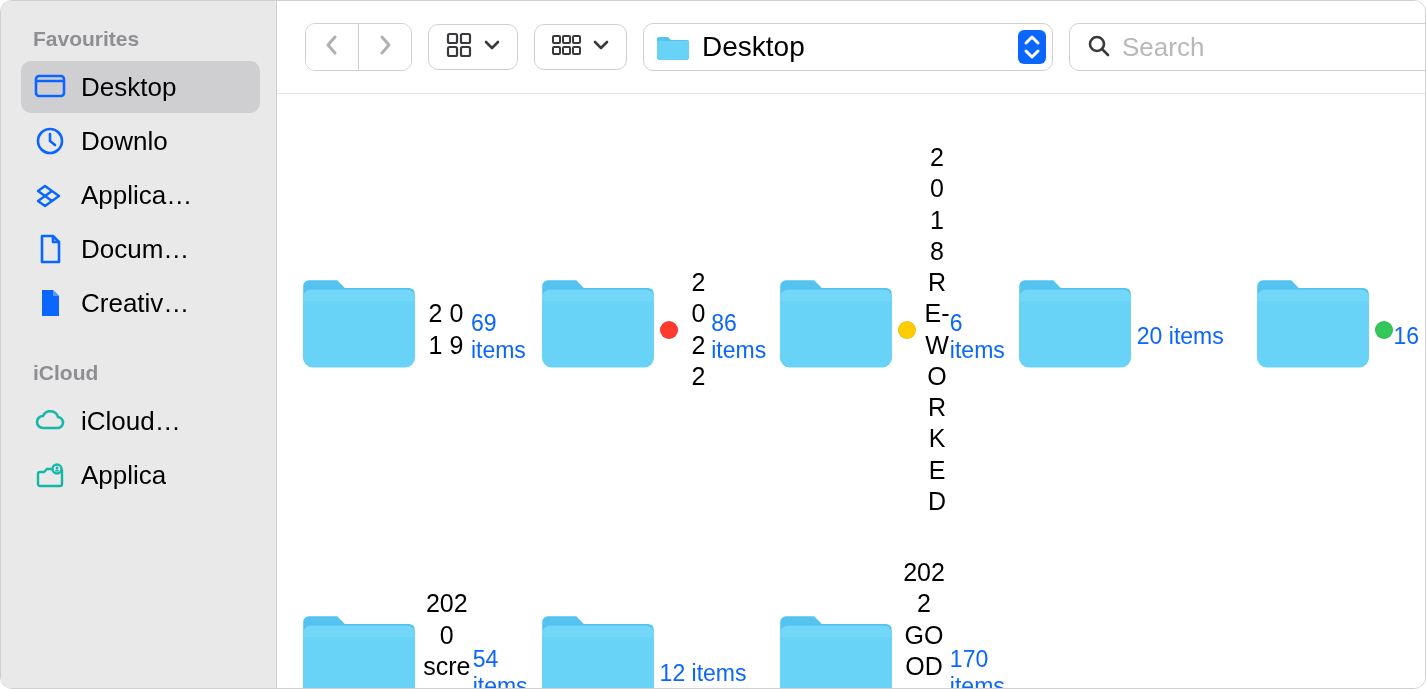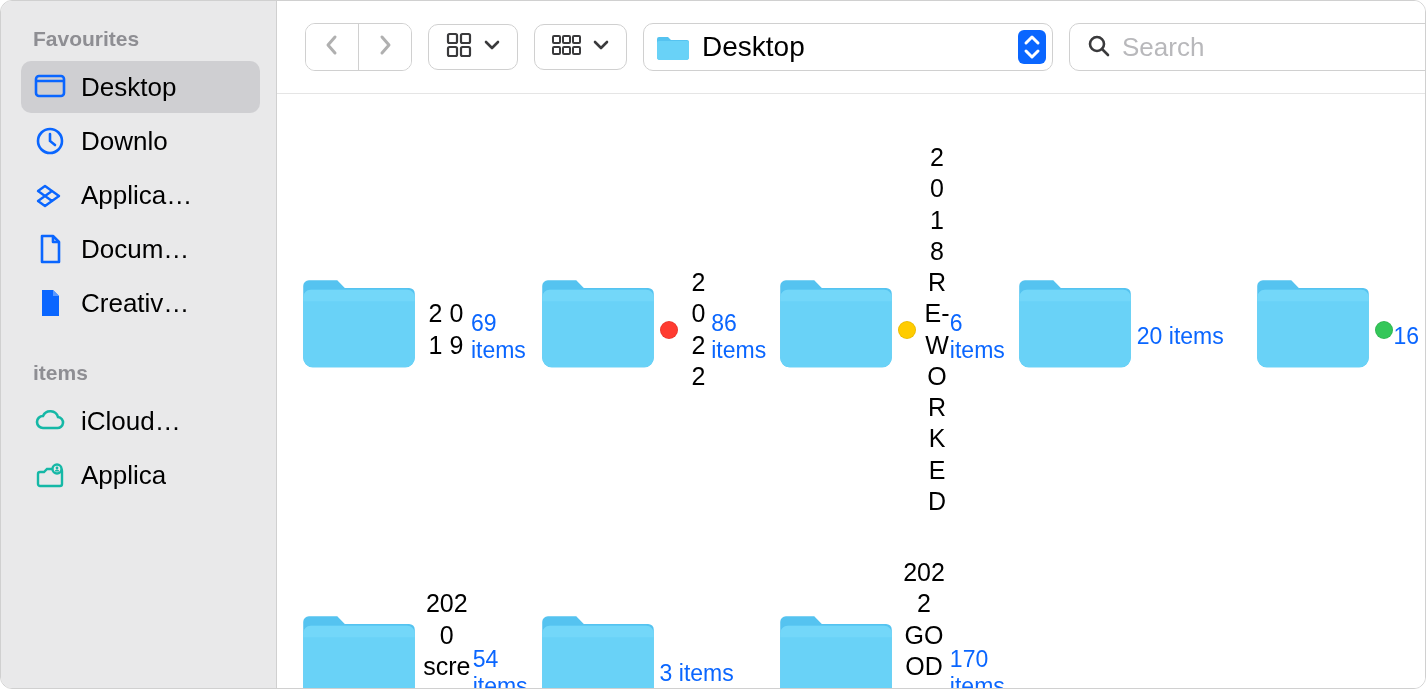--- a/index.html
+++ b/index.html
@@ -312,21 +312,21 @@
       <span class="sidebar-label">Docum…</span>
     </div>
     <div class="sidebar-item">
       <span class="sidebar-icon">
         <svg width="34" height="34">
           <use href="#svg-creative"></use>
         </svg>
       </span>
       <span class="sidebar-label">Creativ…</span>
     </div>
-    <div class="section-header" style="margin-top: 24px;">items</div>
+    <div class="section-header" style="margin-top: 24px;">iCloud</div>
     <div class="sidebar-item">
       <span class="sidebar-icon">
         <svg width="34" height="34">
           <use href="#svg-icloud"></use>
         </svg>
       </span>
       <span class="sidebar-label">iCloud…</span>
     </div>
     <div class="sidebar-item">
       <span class="sidebar-icon">
@@ -444,21 +444,21 @@
             </svg></div>
           <div class="item-name-row">
             <span class="item-name">2020 screenshots</span>
           </div>
           <div class="item-count">54 items</div>
         </div>
         <div class="item">
           <div class="folder-icon"><svg width="124" height="104" viewBox="0 0 130 110">
               <use href="#svg-folder-big"></use>
             </svg></div>
-          <div class="item-count">3 items</div>
+          <div class="item-count">12 items</div>
         </div>
         <div class="item">
           <div class="folder-icon"><svg width="124" height="104" viewBox="0 0 130 110">
               <use href="#svg-folder-big"></use>
             </svg></div>
           <div class="item-name-row">
             <span class="item-name">2022 GOOD IMAGES</span>
           </div>
           <div class="item-count">170 items</div>
         </div>

